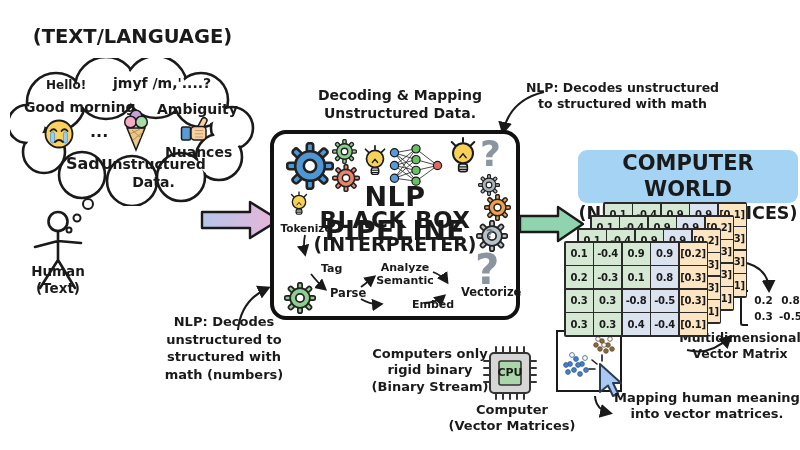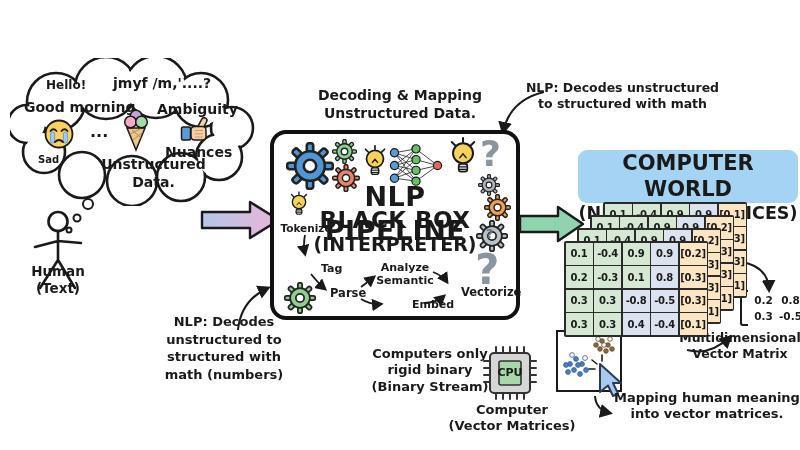--- a/index.html
+++ b/index.html
@@ -82,20 +82,21 @@
             <circle cx="29" cy="28" r="4.2" fill="#6abf69"></circle>
             <circle cx="29" cy="39" r="4.2" fill="#6abf69"></circle>
           <circle cx="51" cy="23" r="4.2" fill="#df6a62"></circle>
         </g>
       </symbol>
     </defs>
   </svg>
 
   <div class="abs ctr" style="left:15px;top:6px;width:235px;">
     <br>
+    <span class="t" style="font-size:19.5px;">(TEXT/LANGUAGE)</span>
   </div>
 
   <div class="abs" style="left:10px;top:58px;width:245px;height:148px;">
     <svg class="abs" style="left:0;top:0;" width="245" height="148" viewBox="0 0 245 148">
       <g stroke="#1a1a1a" stroke-width="2.6" fill="#fff">
         <circle cx="46" cy="44" r="29"></circle>
           <circle cx="96" cy="30" r="31"></circle>
           <circle cx="146" cy="29" r="31"></circle>
         <circle cx="191" cy="42" r="27"></circle>
           <circle cx="222" cy="70" r="21"></circle>
@@ -138,21 +139,21 @@
       <circle cx="13" cy="8" r="5.8" fill="#c79fd9" stroke="#1a1a1a" stroke-width="1.5"></circle>
       <circle cx="7.5" cy="14" r="5.8" fill="#f5aac5" stroke="#1a1a1a" stroke-width="1.5"></circle>
       <circle cx="18.5" cy="14" r="5.8" fill="#a8dba8" stroke="#1a1a1a" stroke-width="1.5"></circle>
     </svg>
     <svg class="abs" style="left:170px;top:57px;" width="34" height="28" viewBox="0 0 34 28">
       <rect x="1.5" y="12" width="9" height="13" rx="1.5" fill="#5b9bd5" stroke="#1a1a1a" stroke-width="1.5"></rect>
       <rect x="20" y="2" width="5.5" height="13" rx="2.7" fill="#f6cfa5" stroke="#1a1a1a" stroke-width="1.5" transform="rotate(28 22 8)"></rect>
       <rect x="11" y="11.5" width="15" height="13.5" rx="3.5" fill="#f6cfa5" stroke="#1a1a1a" stroke-width="1.5"></rect>
       <path d="M15,15.5 h8 M15,18.8 h8 M15,22 h8" stroke="#c89b68" stroke-width="1" fill="none"></path>
     </svg>
-    <span class="abs t" style="left:28px;top:96px;font-size:10px;text-align:center;">Sad</span>
+    <span class="abs t" style="left:56px;top:96px;font-size:16px;text-align:center;">Sad</span>
     <span class="abs t" style="left:155px;top:86px;font-size:14px;">Nuances</span>
     <span class="abs t ctr" style="left:86px;top:98px;width:115px;font-size:14px;">Unstructured Data.</span>
   </div>
 
   <svg class="abs" style="left:64px;top:196px;" width="32" height="40" viewBox="0 0 32 40">
     <g fill="#fff" stroke="#1a1a1a" stroke-width="2">
       <circle cx="5" cy="34" r="2.5"></circle>
         <circle cx="13" cy="22" r="3.5"></circle>
         <circle cx="24" cy="8" r="5"></circle>
     </g>

